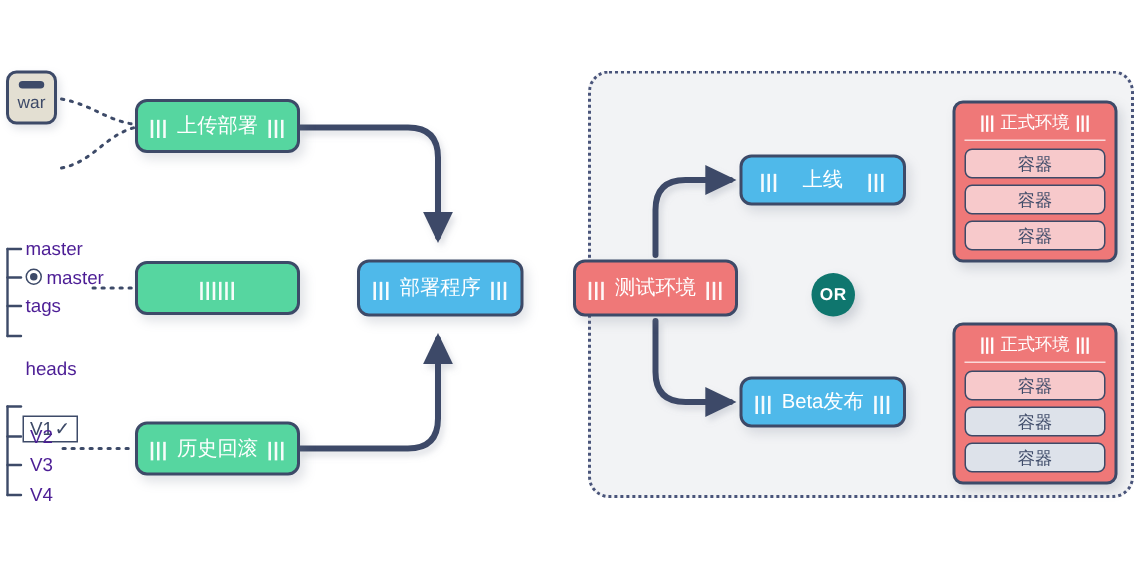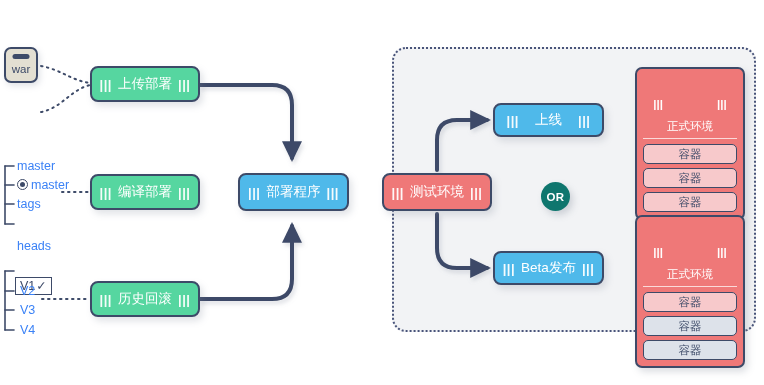--- a/index.html
+++ b/index.html
@@ -86,21 +86,21 @@
     color: #3d4a68;
     line-height: 1;
     padding-bottom: 6px;
     font-family: "Liberation Sans", sans-serif;
   }
 
   
   .treetext {
     position: absolute;
     font-size: 12.5px;
-    color: #3b82f6;
+    color: #4c1d95;
     white-space: nowrap;
     z-index: 3;
     font-family: "Liberation Sans", sans-serif;
   }
   .radio {
     display: inline-block;
     width: 9px;
     height: 9px;
     border: 1.5px solid #3d4a68;
     border-radius: 50%;
@@ -163,21 +163,21 @@
     font-size: 11.5px;
     padding-bottom: 4px;
     border-bottom: 1.5px solid #fbd9d9;
     margin-bottom: 5px;
     white-space: nowrap;
   }
   .envbox .envtitle .bars {
     font-size: 11.5px;
     font-weight: 700;
   }
-  .envbox .envtitle .txt { padding: 0 4px; margin-top: 45px; }
+  .envbox .envtitle .txt { padding: 0 4px; }
   .cellrow {
     box-sizing: border-box;
     height: 20px;
     border: 1.5px solid #3d4a68;
     border-radius: 5px;
     margin-bottom: 4px;
     display: flex;
     align-items: center;
     justify-content: center;
     font-size: 11.5px;
@@ -299,21 +299,20 @@
   </div>
 
   <div class="node green" style="left:90px; top:66px; width:110px; height:36px;">
     <span class="bars">|||</span>
     <span class="txt">上传部署</span>
     <span class="bars">|||</span>
   </div>
 
   <div class="node green" style="left:90px; top:174px; width:110px; height:36px;">
     <span class="bars">|||</span>
-    <span class="txt">编译部署</span>
     <span class="bars">|||</span>
   </div>
 
   <div class="node green" style="left:90px; top:281px; width:110px; height:36px;">
     <span class="bars">|||</span>
     <span class="txt">历史回滚</span>
     <span class="bars">|||</span>
   </div>
 
   <div class="node blue" style="left:238px; top:173px; width:111px; height:38px;">

